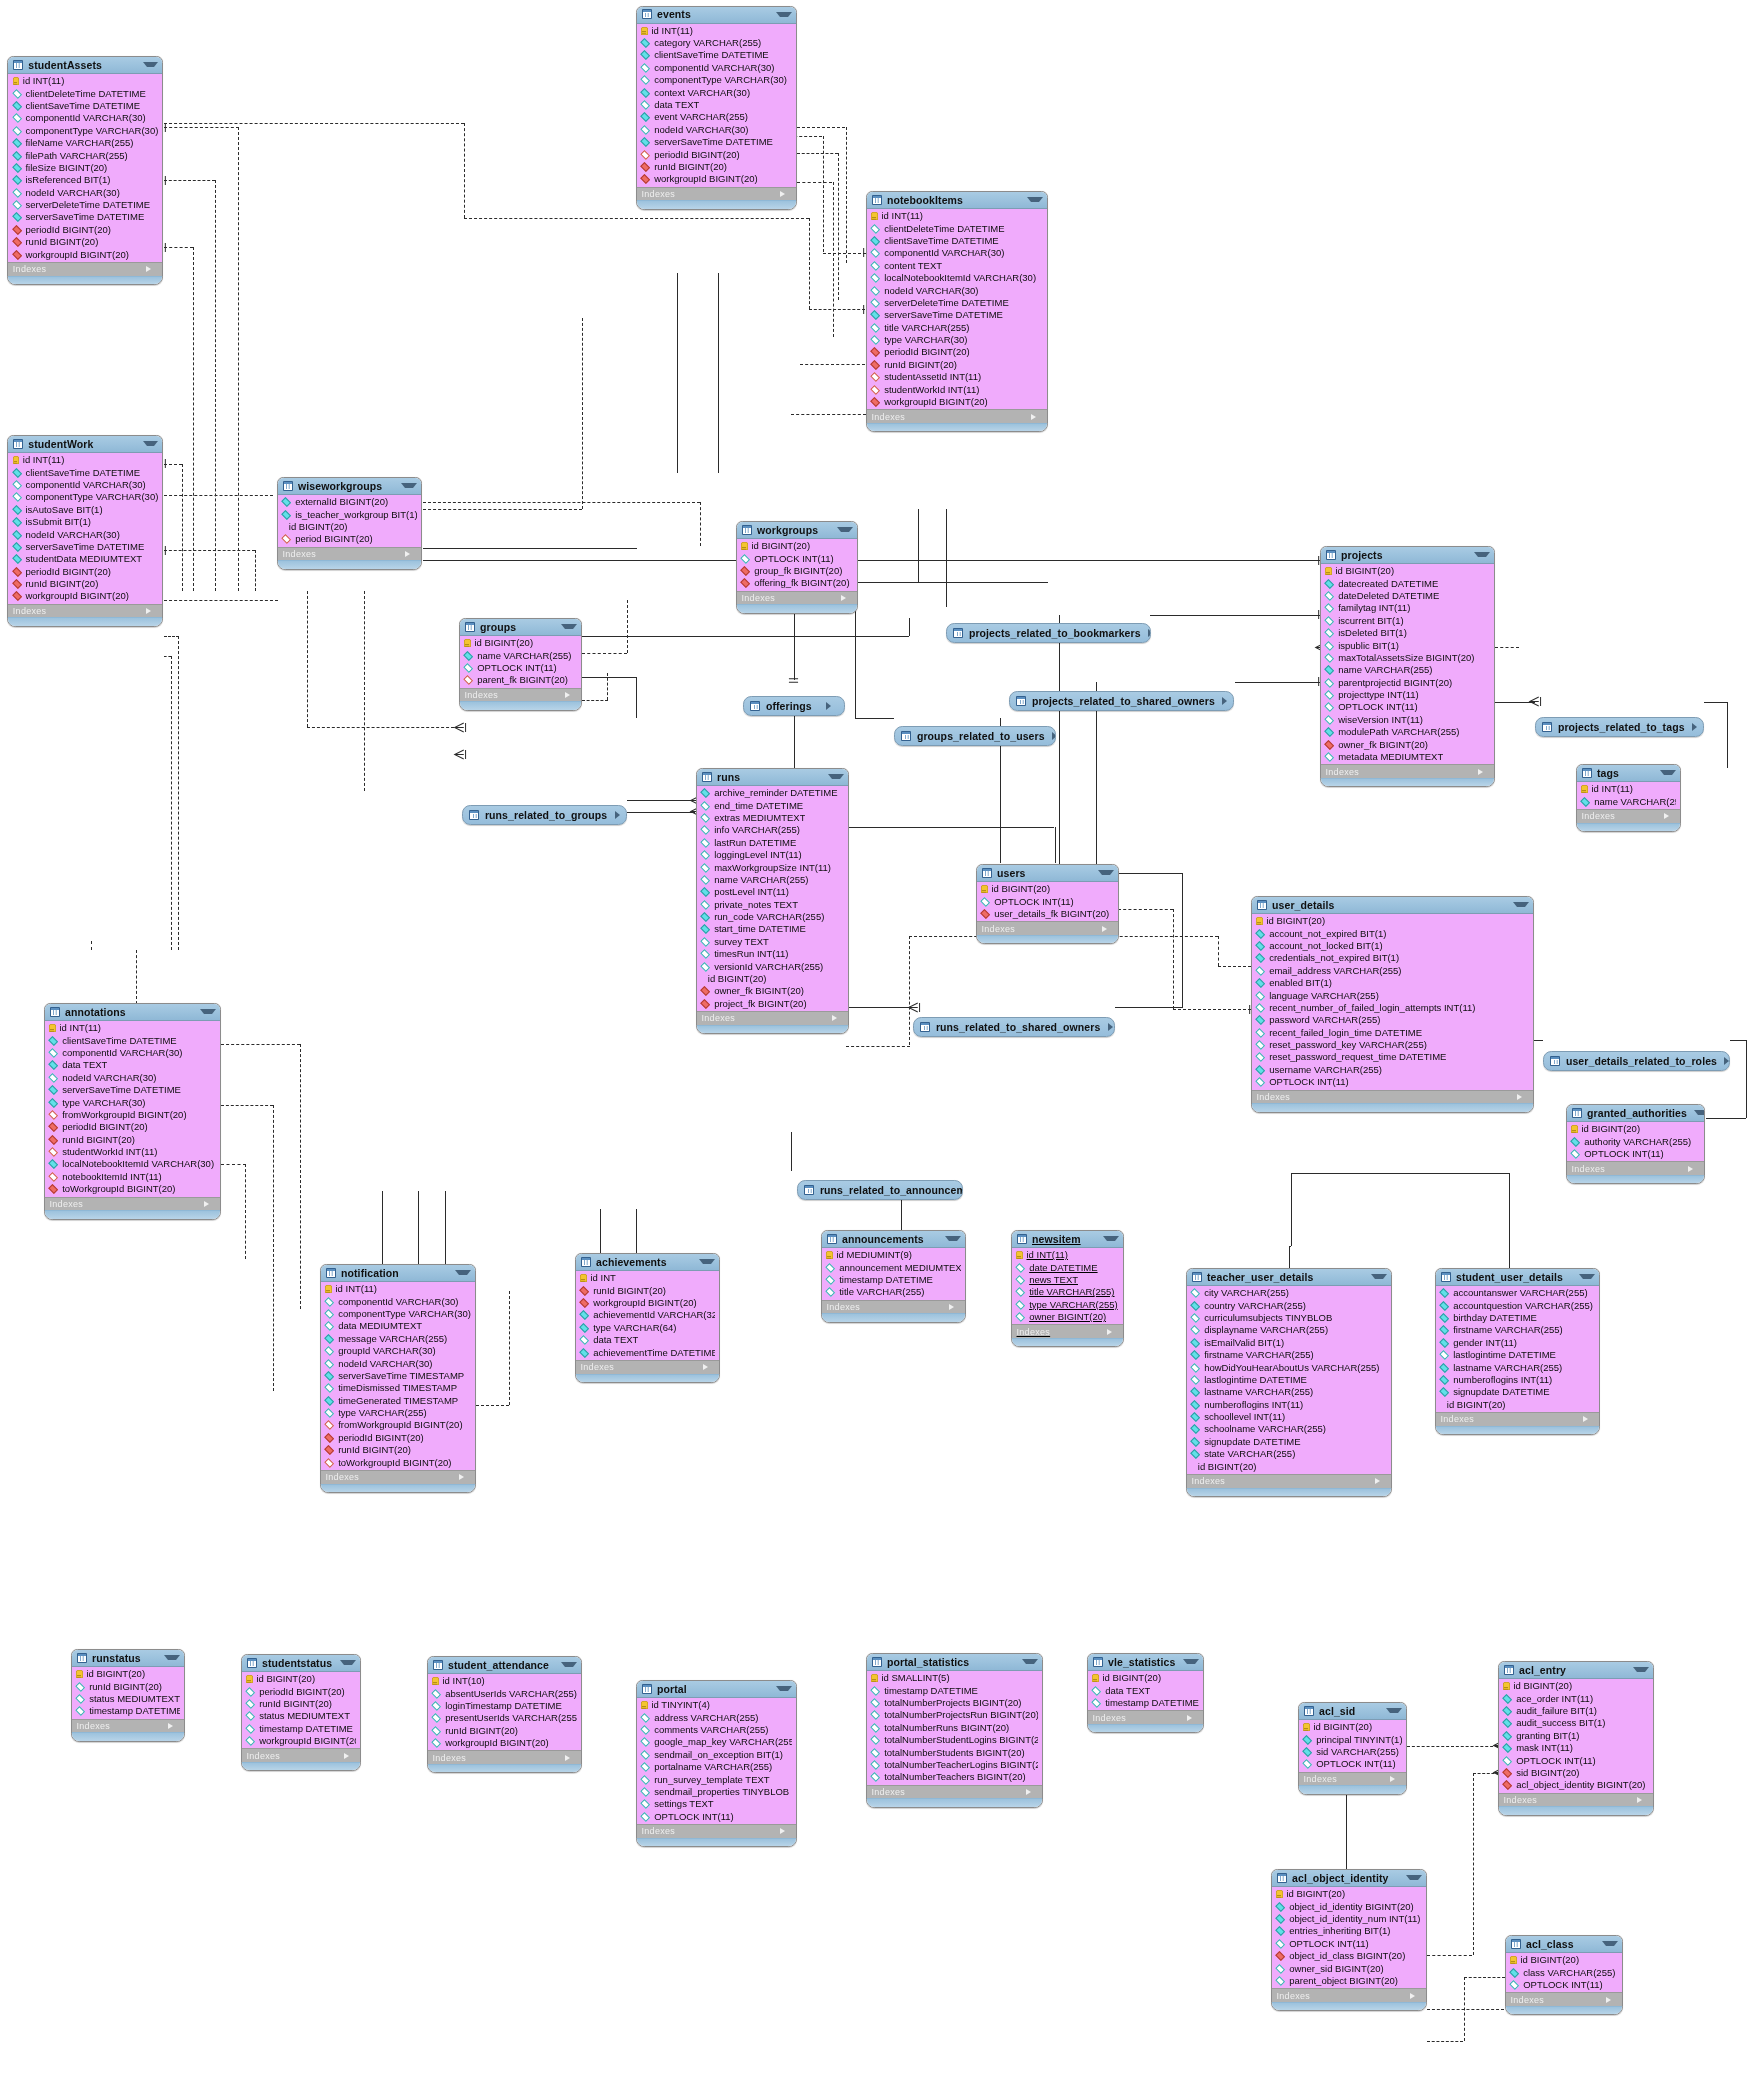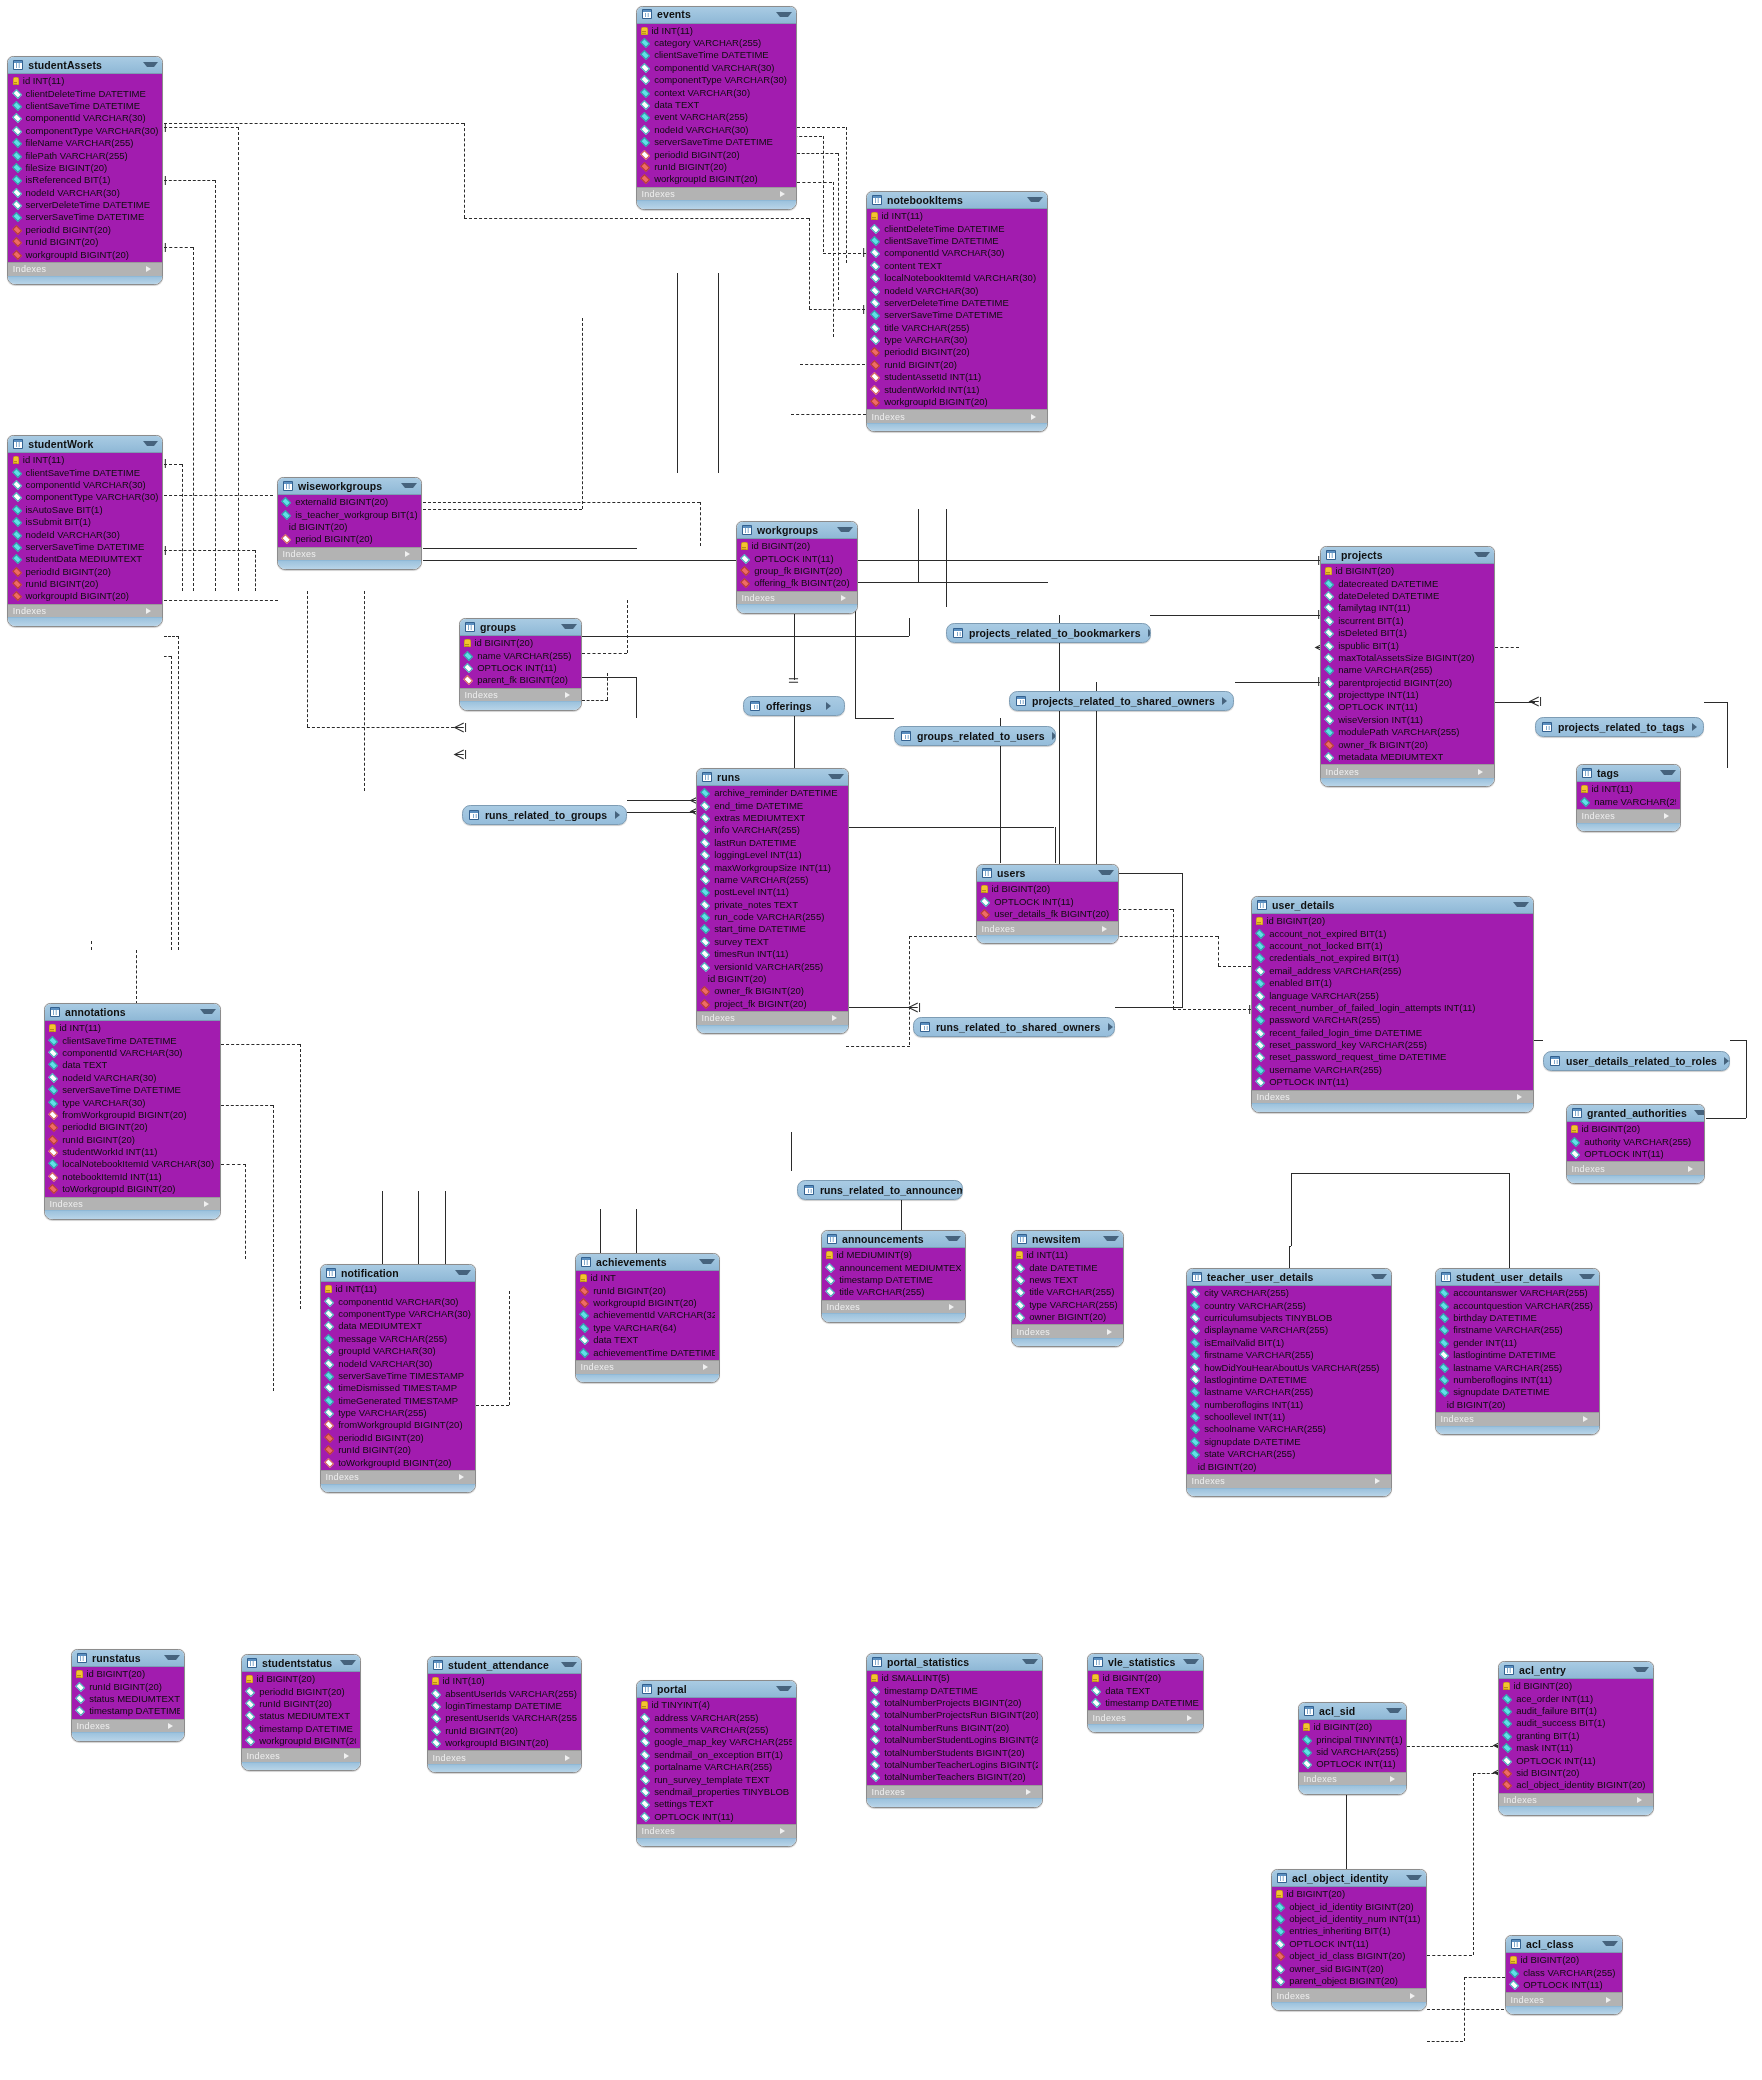--- a/index.html
+++ b/index.html
@@ -38,21 +38,21 @@
   }
   .tbl-hdr .tname{
     font-size:10.5px;
     font-weight:bold;
     color:#101010;
     letter-spacing:0.1px;
     white-space:nowrap;
     flex:1;
   }
   .tbl-body{
-    background:#a21caf;
+    background:#f0abfc;
     padding:0.9px 0 0.9px 0;
   }
   .col{
     display:flex;
     align-items:center;
     gap:3.6px;
     padding:0 3.6px 0 3.6px;
     height:12.4px;
     font-size:9.5px;
     color:#0d0d0d;
@@ -1294,21 +1294,21 @@
             <span class="gl d nul"></span>
             <span class="cname">title VARCHAR(255)</span>
           </div>
         </div>
         <div class="tbl-ftr">
           <span class="lbl">Indexes</span>
           <span class="caret-ftr"></span>
         </div>
         <div class="tbl-tail"></div>
       </div>
-      <div class="tbl" style="left: 1011px; top: 1230px; width: 113px;">
+      <div class="tbl" style="left: 1011px; top: 1230px; width: 113px; text-decoration: underline;">
         <div class="tbl-hdr">
           <span class="ico-tbl"></span>
           <span class="tname">newsitem</span>
           <span class="caret"></span>
         </div>
         <div class="tbl-body">
           <div class="col">
             <span class="gl pk"></span>
             <span class="cname">id INT(11)</span>
           </div>

